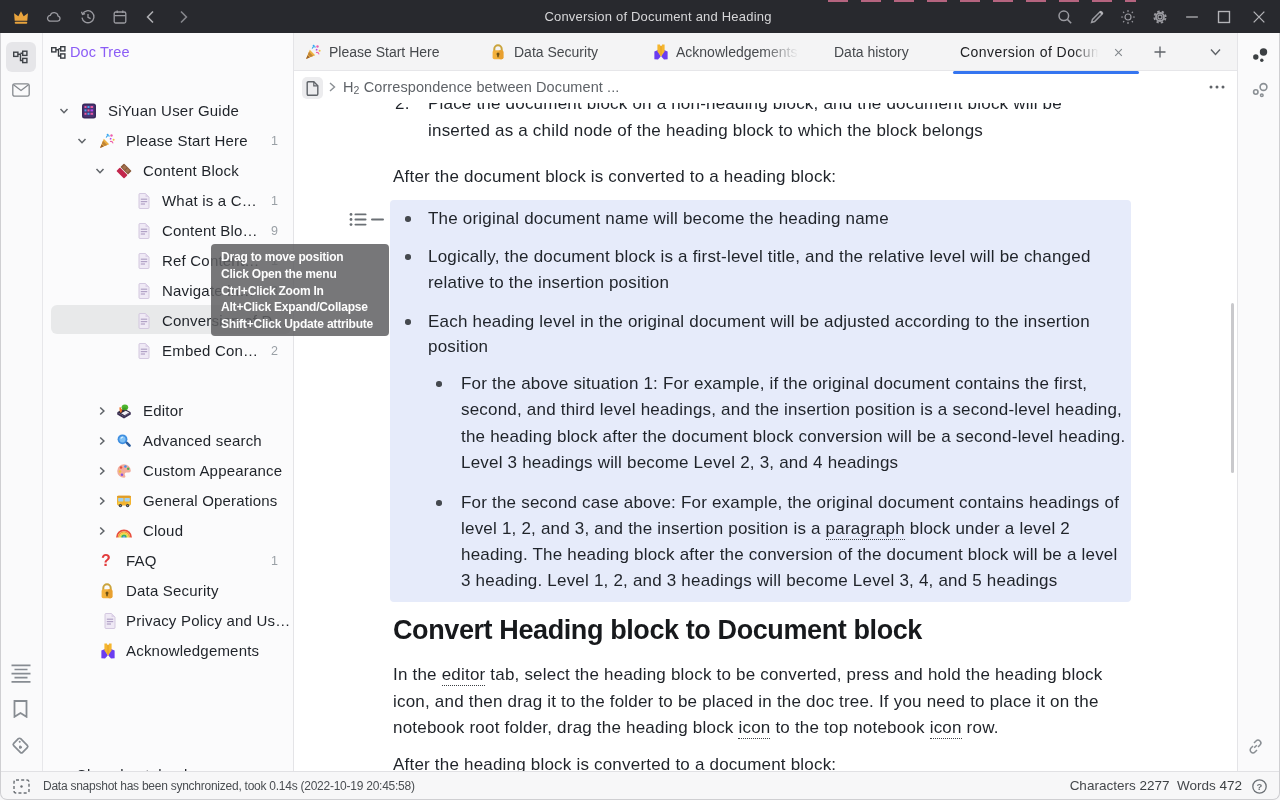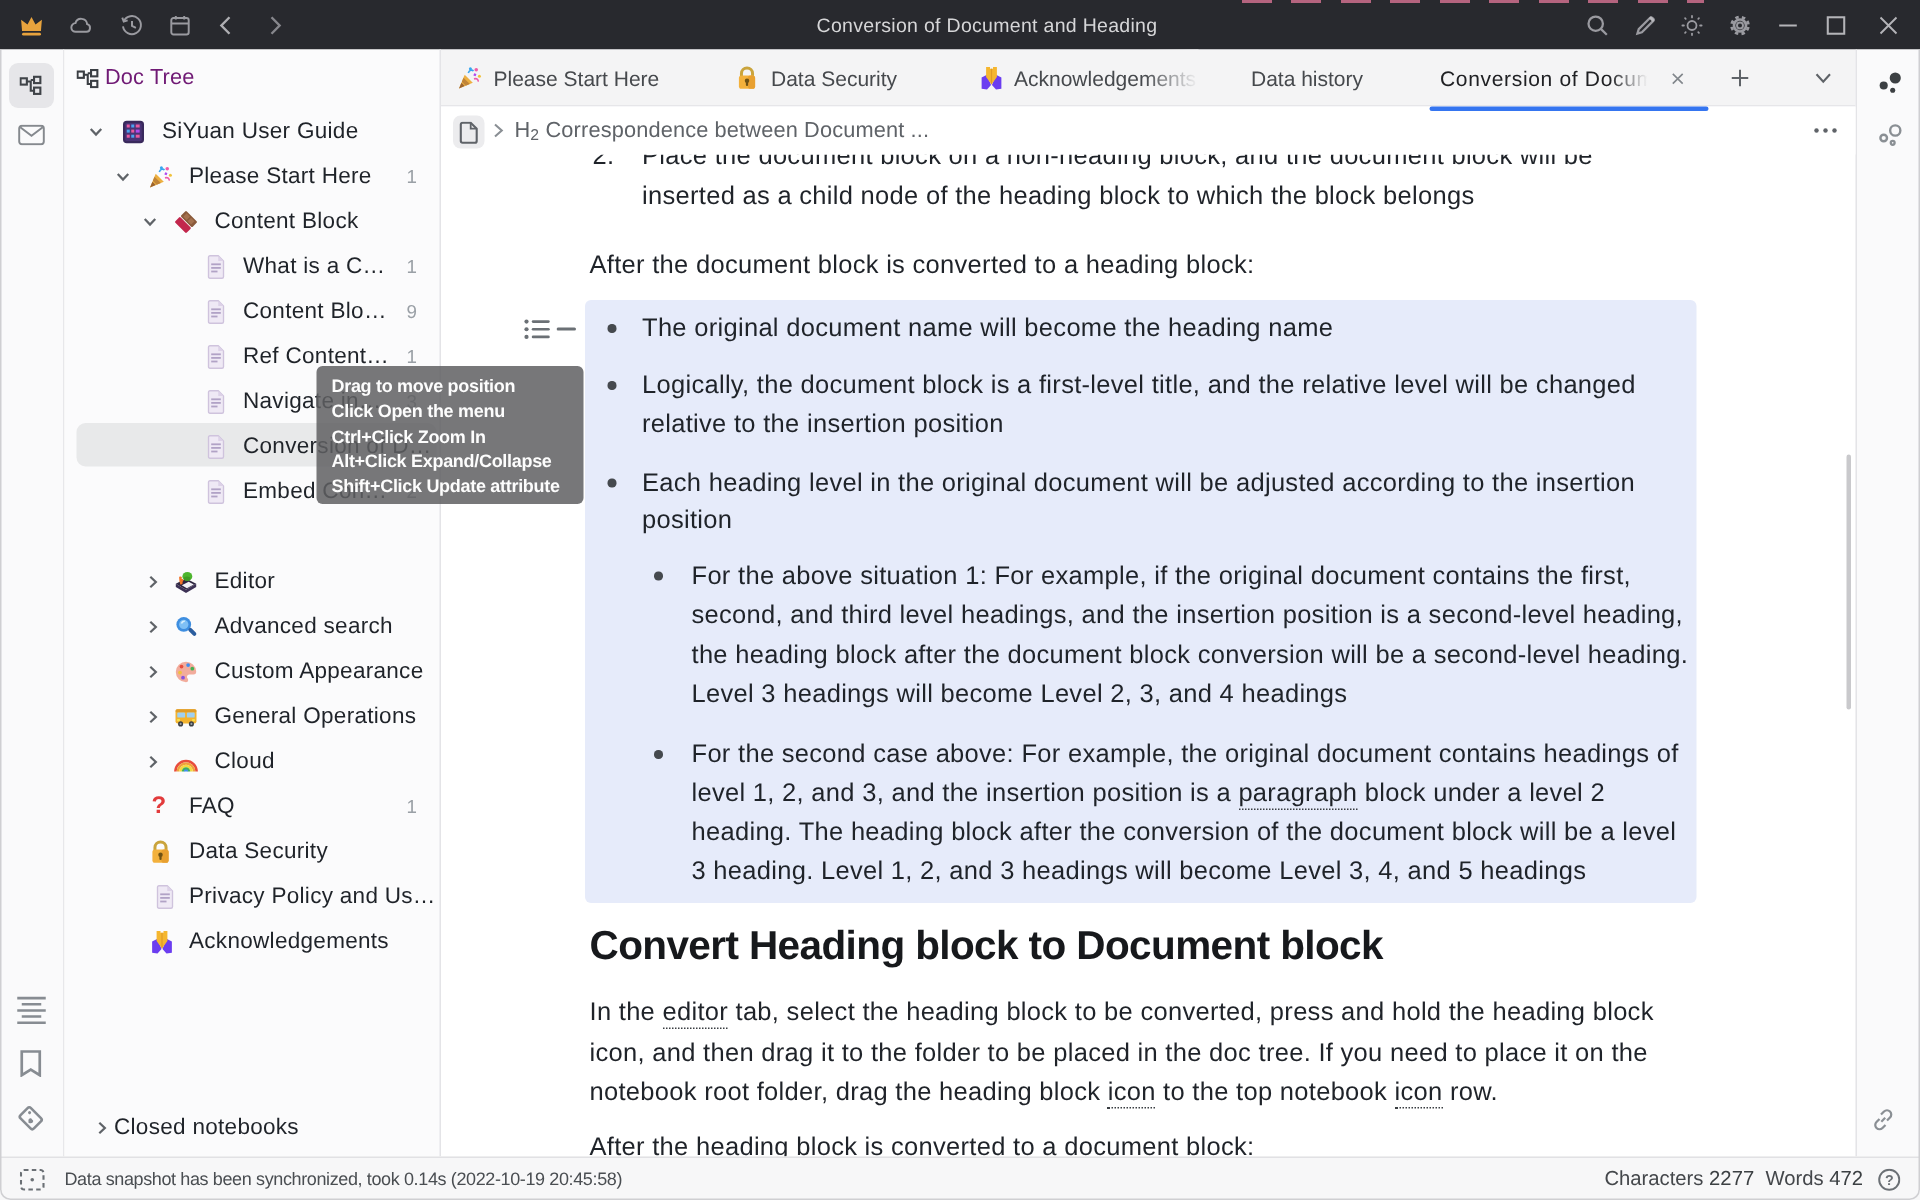--- a/index.html
+++ b/index.html
@@ -11,21 +11,21 @@
 #titlebar .ttl { position:absolute; left:0; right:0; top:0; height:33px; line-height:33px; text-align:center; color:#d6d6d8; font-size:13px; letter-spacing:0.2px;margin-left:36px; }
 #pink { position:absolute; left:828px; top:0; width:308px; height:1.5px;
   background:repeating-linear-gradient(90deg,#b5647f 0 20px,#28292e 20px 33px); }
 .tbi { position:absolute; top:9px; width:16px; height:16px; }
 
 #leftrail { position:absolute; left:0; top:33px; width:43px; height:738px; background:#fafafb; border-right:1px solid #e7e7ea; }
 #railbtn { position:absolute; left:6px; top:9px; width:30px; height:30px; background:#e6e6e9; border-radius:6px; }
 
 #sidebar { position:absolute; left:43px; top:33px; width:251px; height:738px; background:#fbfbfc; border-right:1px solid #e4e4e7; }
 #sidebar .hdr { position:absolute; left:0; top:0; width:100%; height:35px; }
-.trow { position:absolute; left:0; width:250px; height:30px; }
+.trow { position:absolute; left:0; width:250px; height:30px;margin-top:23px; }
 .trow .txt { position:absolute; font-size:15px; color:#1f2329; letter-spacing:0.2px; line-height:30px; white-space:nowrap; }
 .trow .bdg { position:absolute; right:15px; width:100px; text-align:right; font-size:12.5px; color:#9aa0a6; line-height:30px; }
 .sel { position:absolute; left:8px; top:-1px; width:240px; height:29px; background:#e8e9ea; border-radius:6px; }
 .chev { position:absolute; top:9px; width:12px; height:12px; }
 .ticon { position:absolute; top:7px; width:16px; height:16px; }
 
 #tabbar { position:absolute; left:294px; top:33px; width:943px; height:38px; background:#f4f4f5; border-bottom:1px solid #e6e6e9; }
 .tab { position:absolute; top:0; height:38px; font-size:14px; color:#46494d; line-height:38px; white-space:nowrap; }
 #activetab { position:absolute; left:659px; top:37.5px; width:186px; height:3.5px; background:#3575f0; border-radius:2px; z-index:6; }
 #breadcrumb { position:absolute; left:294px; top:71px; width:943px; height:32px; background:#fff; z-index:5; }
@@ -251,21 +251,21 @@
 <div id="sidebar">
   <div class="hdr">
     <svg class="abs" style="left:8px;top:13px" width="15" height="13" viewBox="0 0 15 13">
       <g fill="none" stroke="#3a3e43" stroke-width="1.4">
         <rect x="0.7" y="1.7" width="4.2" height="4.2"></rect>
         <rect x="9.7" y="0.7" width="4.2" height="4.2"></rect>
         <rect x="9.7" y="7.9" width="4.2" height="4.2"></rect>
         <path d="M4.9 3.8h2.6v6.2h2.2M7.5 2.8h2.2"></path>
       </g>
     </svg>
-    <div class="abs" style="left:27px;top:0;line-height:38px;font-size:14.5px;color:#701a75;letter-spacing:0.1px">Doc Tree</div>
+    <div class="abs" style="left:27px;top:0;line-height:38px;font-size:14.5px;color:#8b5cf6;letter-spacing:0.1px">Doc Tree</div>
   </div>
 
   <div class="trow" style="top:40px">
     <svg class="chev" style="left:15px" width="12" height="12" viewBox="0 0 12 12">
         <path d="M2.5 4l3.5 3.7L9.5 4" fill="none" stroke="#5f6368" stroke-width="1.5"></path>
       </svg>
     <svg class="ticon" style="left:38px" width="15" height="16" viewBox="0 0 15 16">
       <rect x="0.5" y="0.5" width="14" height="15" rx="2.5" fill="#39295c"></rect>
       <rect x="2" y="2" width="11" height="12" rx="1" fill="#4a3376"></rect>
       <g>

